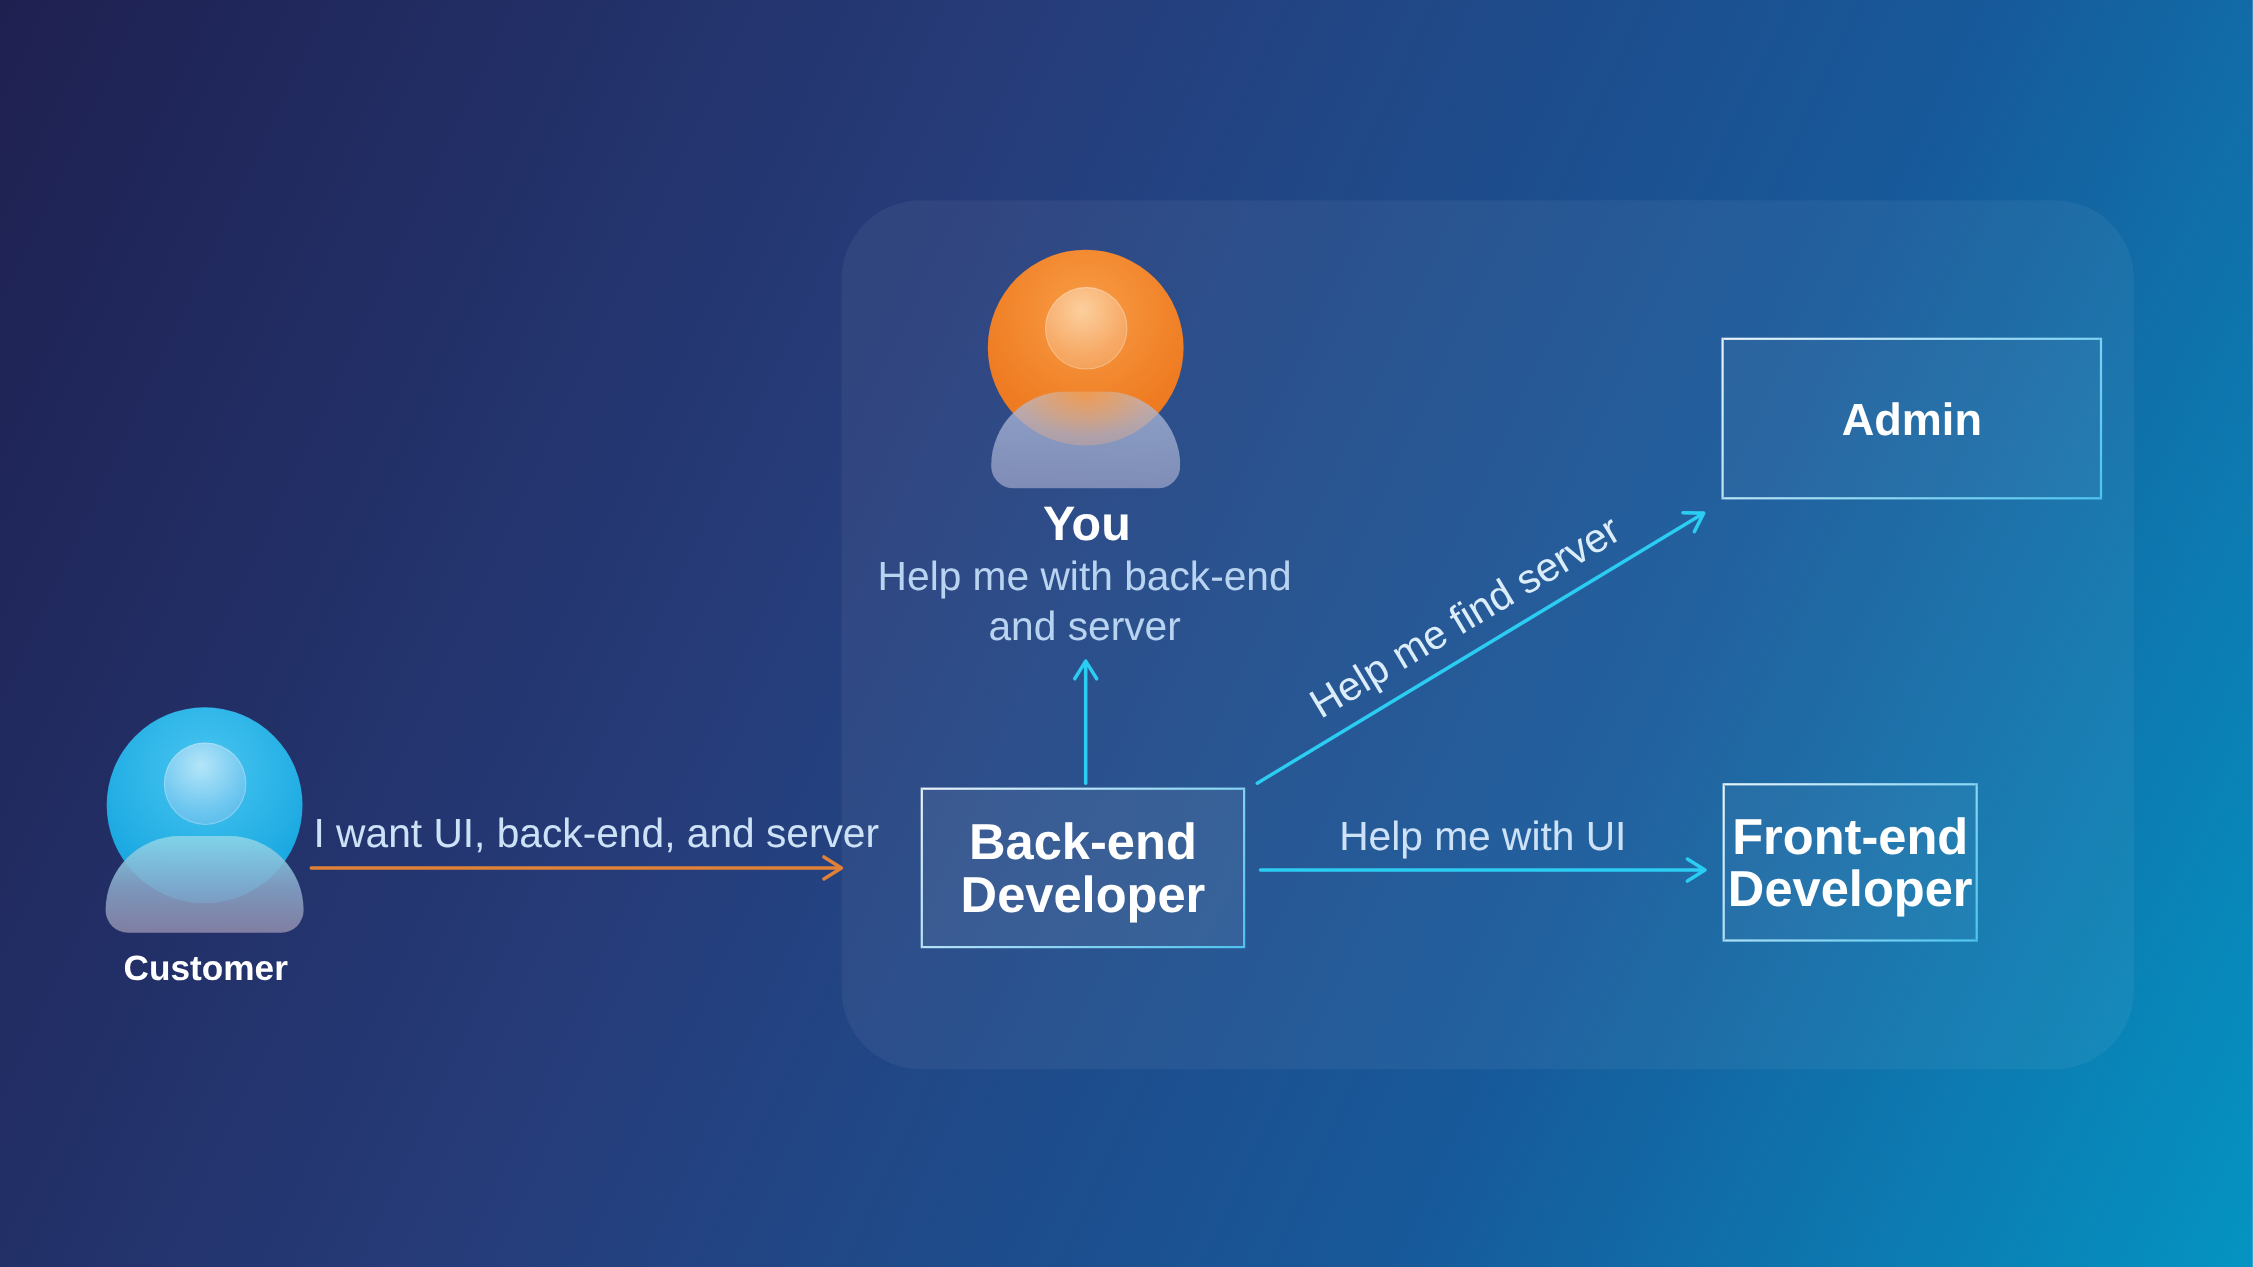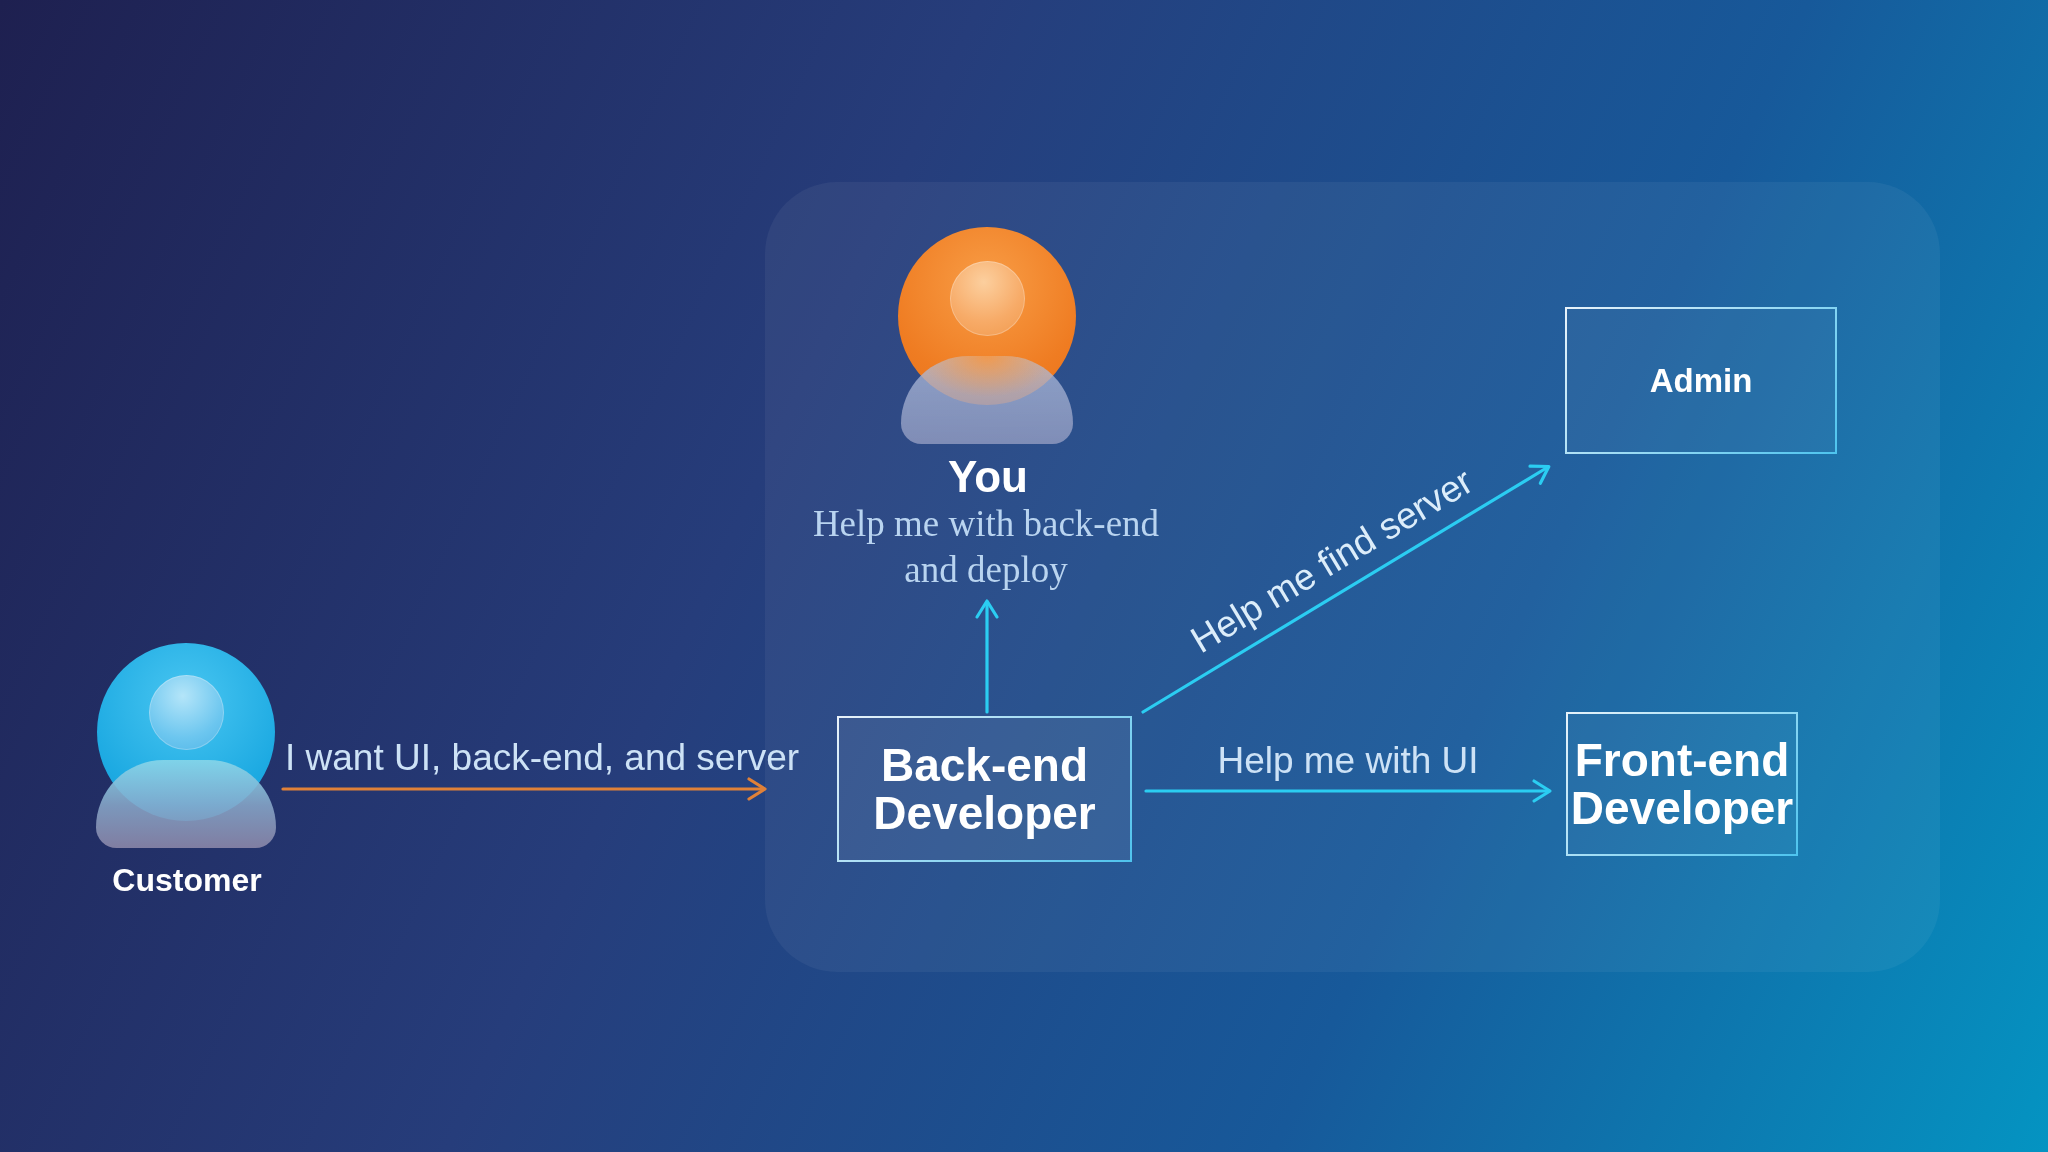--- a/index.html
+++ b/index.html
@@ -76,21 +76,20 @@
     font-weight: bold;
     font-size: 32px;
     text-align: center;
   }
   .sub-label {
     position: absolute;
     color: #b9d4f0;
     font-size: 37px;
     line-height: 46px;
     text-align: center;
-    font-family: Liberation Serif, serif;
   }
   .arrow-label {
     position: absolute;
     color: #cde2f6;
     font-size: 37px;
     text-align: center;
     white-space: nowrap;
   }
   .arrow-label.rotated {
     color: #dcedfa;
@@ -145,35 +144,35 @@
   <div class="name-label" style="left:37px; top:862px; width:300px;">Customer</div>
 
   <div class="avatar avatar-you" style="left:898px; top:227px; width:180px; height:218px;">
     <div class="circle"></div>
     <div class="head"></div>
     <div class="torso"></div>
   </div>
   <div class="name-label" style="left:788px; top:452px; width:400px; font-size:44px;">You</div>
   <div class="sub-label" style="left:736px; top:501px; width:500px;">
     <div>Help me with back-end</div>
-    <div>and deploy</div>
+    <div>and server</div>
   </div>
 
   <div class="arrow-label" style="left:285px; top:737px; width:466px;">I want UI, back-end, and server</div>
   <div class="arrow-label rotated" style="left:1332px; top:561px;">Help me find server</div>
   <div class="arrow-label" style="left:1150px; top:740px; width:396px;">Help me with UI</div>
 
   <div class="node-box filled" style="left:837px; top:716px; width:295px; height:146px;">
     <div>
       <span>Back-end</span>
       <span>Developer</span>
     </div>
   </div>
 
-  <div class="node-box" style="left:1565px; top:307px; width:272px; height:147px; font-size:33px;">
+  <div class="node-box" style="left:1565px; top:307px; width:346px; height:147px; font-size:41px;">
     <span>Admin</span>
   </div>
 
   <div class="node-box" style="left:1566px; top:712px; width:232px; height:144px;">
     <div>
       <span>Front-end</span>
       <span>Developer</span>
     </div>
   </div>
 

